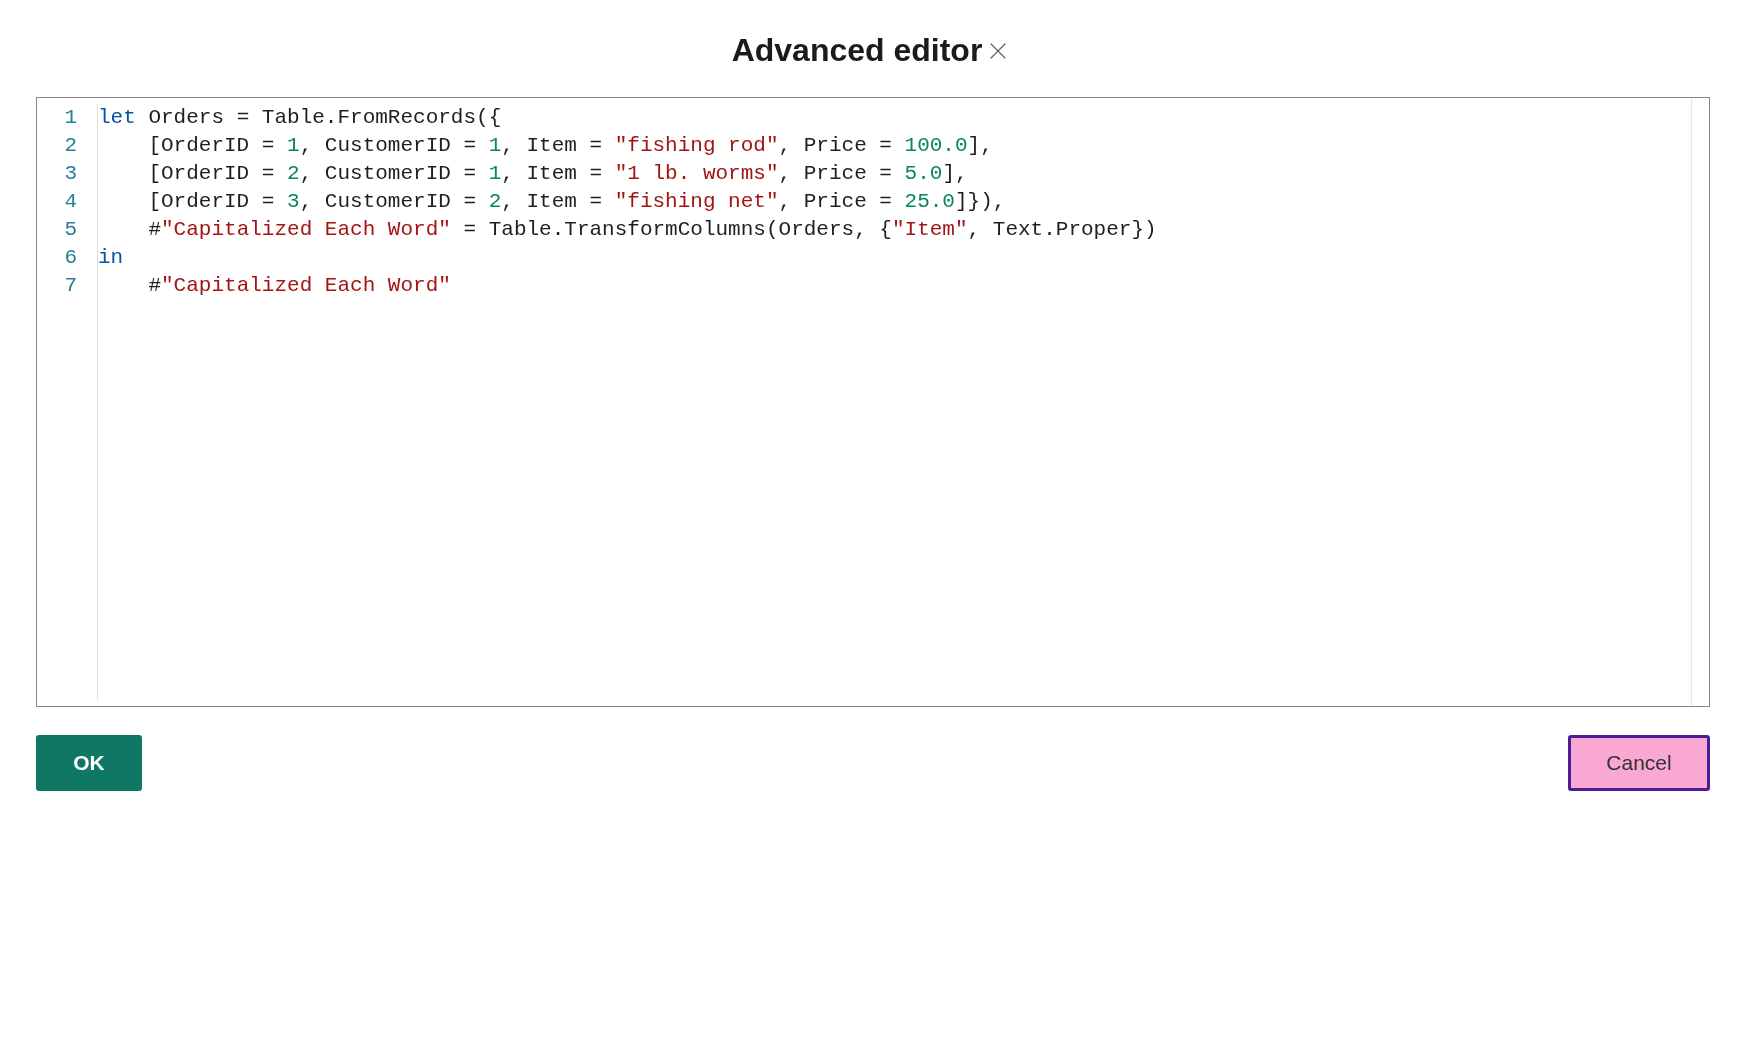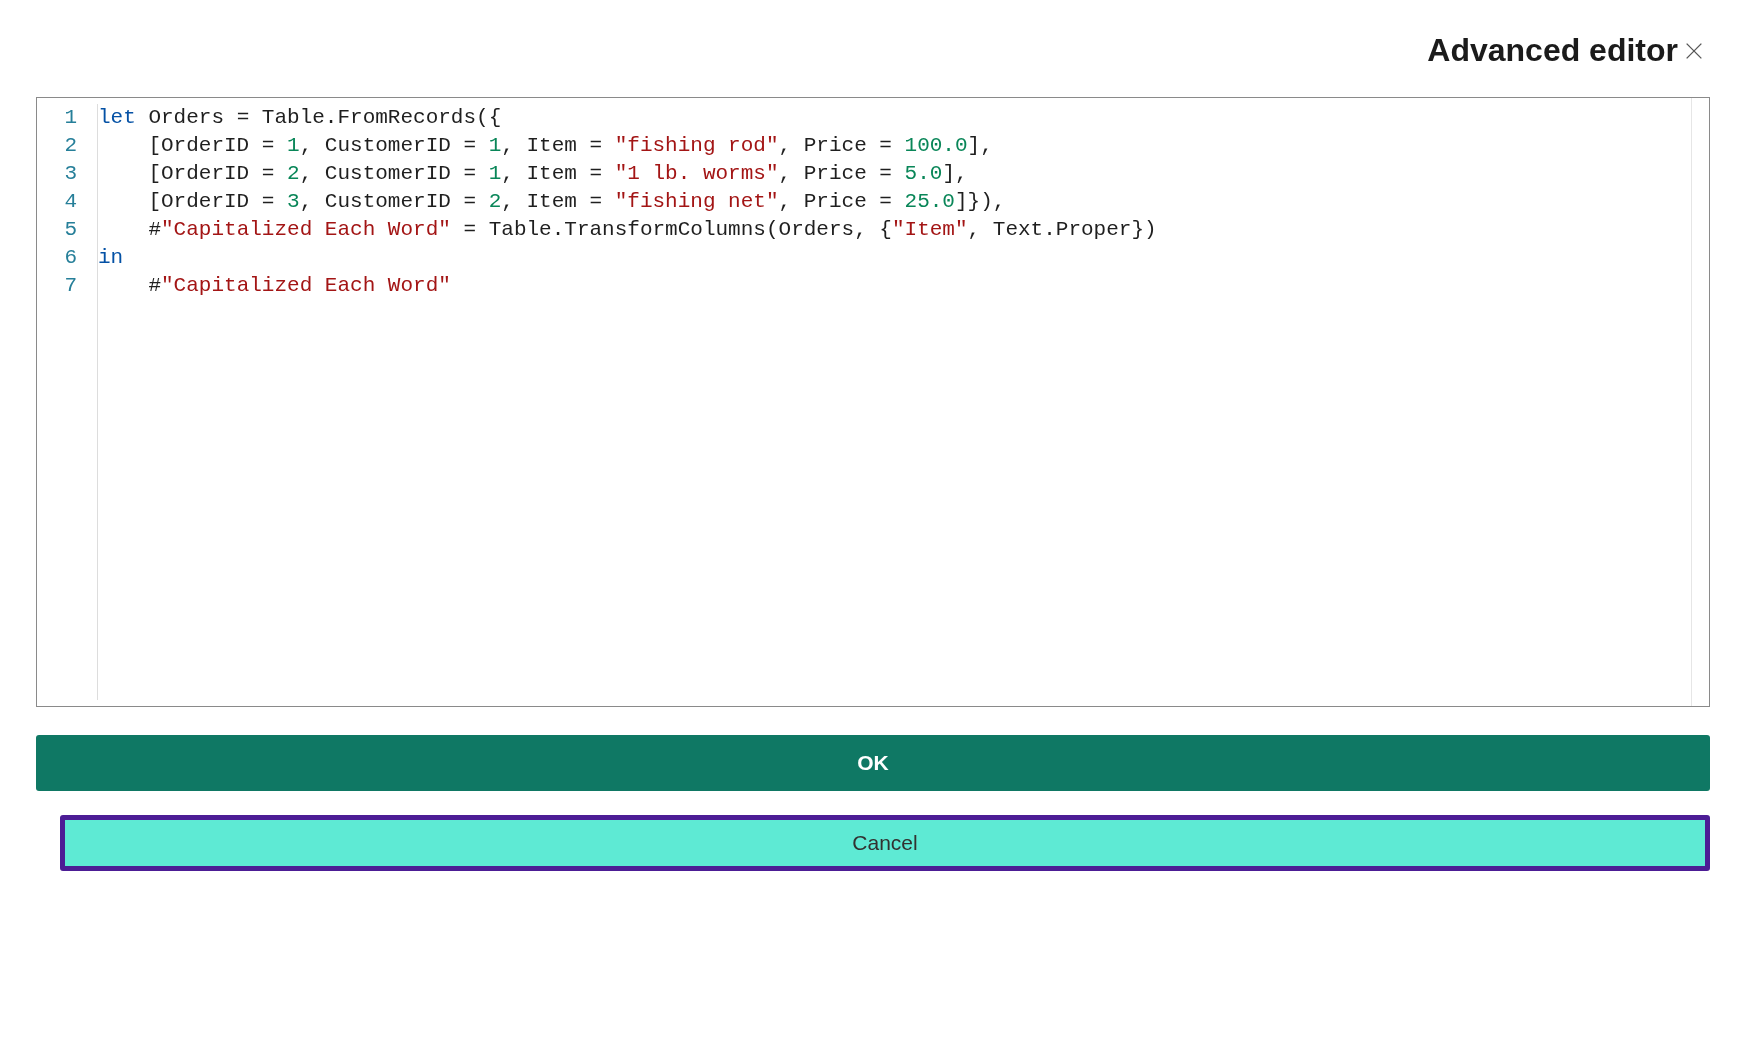--- a/index.html
+++ b/index.html
@@ -5,21 +5,21 @@
   * { box-sizing: border-box; }
   body {
     margin: 0;
     padding: 32px 36px;
     font-family: "Segoe UI", -apple-system, BlinkMacSystemFont, sans-serif;
     background: #ffffff;
     color: #1f1f1f;
   }
   .header {
     display: flex;
-    justify-content: flex-end;
+    justify-content: center;
     align-items: center;
     margin-bottom: 28px;
   }
   .title {
     font-size: 32px;
     font-weight: 600;
     color: #1b1b1b;
   }
   .close-btn {
     cursor: pointer;
@@ -67,46 +67,45 @@
   }
   .code-area .line {
     min-height: 28px;
   }
   .tok-keyword { color: #0451a5; }
   .tok-number  { color: #098658; }
   .tok-string  { color: #a31515; }
   .tok-ident   { color: #1f1f1f; }
   .footer {
     display: flex;
-    justify-content: flex-end;
+    justify-content: space-between;
     gap: 24px;
     margin-top: 28px;
-    flex-direction: column;
   }
   .btn {
     min-width: 106px;
     height: 56px;
     font-size: 21px;
     border-radius: 3px;
     cursor: pointer;
     display: flex;
     align-items: center;
     justify-content: center;
     font-family: inherit;
   }
   .btn-primary {
     background: #0f7864;
     color: #ffffff;
     border: none;
     font-weight: 600;
   }
   .btn-secondary {
-    background: #5eead4;
+    background: #f9a8d4;
     color: #323130;
-    border: 5px solid #4c1d95;
+    border: 3px solid #4c1d95;
     min-width: 142px;
     margin-left: 24px;
   }
   .scroll-indicator {
     position: absolute;
     right: 0;
     top: 0;
     bottom: 0;
     width: 18px;
     border-left: 1px solid #e6e6e6;

